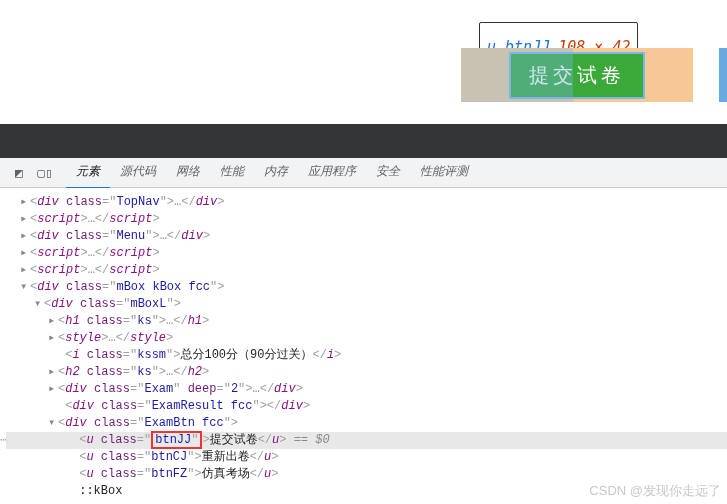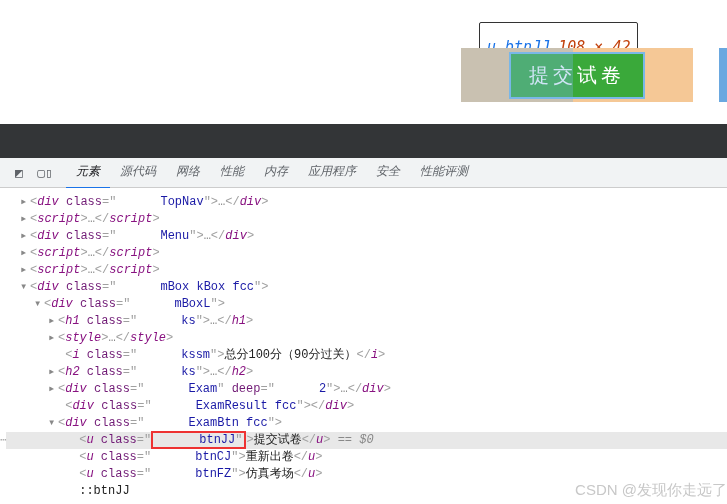--- a/index.html
+++ b/index.html
@@ -17,29 +17,29 @@
 .tool-icon { width: 26px; display: flex; justify-content: center; color: #5f6368; font-family: monospace; font-size: 13px; }
 .tabs { display: flex; margin-left: 8px; gap: 0; }
 .tab { padding: 7px 10px; color: #5f6368; cursor: pointer; font-size: 12px; font-style: italic; }
 .tab.active { color: #202124; border-bottom: 2px solid #1a73e8; }
 .dom-tree { font-family: Consolas, "Courier New", monospace; font-size: 12px; padding: 6px 0 10px 6px; line-height: 17px; color: #222; background: #fff; position: relative; }
 .line { white-space: pre; padding-left: 0; }
 .tgl { color: #888; display: inline-block; width: 10px; cursor: pointer; }
 .pun { color: #a0a0a0; }
 .tag { color: #881280; font-style: italic; }
 .attr { color: #701a75; }
-.val { color: #1a1aa6; margin-left: 44px; }
+.val { color: #1a1aa6; }
 .txt { color: #222; }
 .ell { color: #888; }
 .comment { color: #888; font-style: italic; }
 .i1 { padding-left: 14px; } .i2 { padding-left: 28px; } .i3 { padding-left: 42px; } .i4 { padding-left: 56px; }
 .sel-line { background: #e8e8e8; width: 100%; position: relative; }
 .sel-line .dots { position: absolute; left: -6px; color: #aaa; font-size: 11px; letter-spacing: -1px; }
 .redbox { border: 2px solid #e33; padding: 0 2px; }
-.watermark { position: absolute; bottom: 4px; right: 0; color: #c8c8c8; font-size: 15px; }
+.watermark { position: absolute; bottom: 4px; right: 6px; color: #c8c8c8; font-size: 13px; }
 </style>
 </head>
 <body>
 
 <div class="page-top">
   <div class="tooltip">
     <span class="sel">u.btnJJ</span>
     <span class="dim">108 × 42</span>
   </div>
   <div class="button-area">
@@ -77,16 +77,16 @@
   <div class="line i3"><span class="tgl">▸</span><span class="pun">&lt;</span><span class="tag">h1</span> <span class="attr">class</span><span class="pun">="</span><span class="val">ks</span><span class="pun">"&gt;</span><span class="ell">…</span><span class="pun">&lt;/</span><span class="tag">h1</span><span class="pun">&gt;</span></div>
   <div class="line i3"><span class="tgl">▸</span><span class="pun">&lt;</span><span class="tag">style</span><span class="pun">&gt;</span><span class="ell">…</span><span class="pun">&lt;/</span><span class="tag">style</span><span class="pun">&gt;</span></div>
   <div class="line i3"><span class="tgl"> </span> <span class="pun">&lt;</span><span class="tag">i</span> <span class="attr">class</span><span class="pun">="</span><span class="val">kssm</span><span class="pun">"&gt;</span><span class="txt">总分100分（90分过关）</span><span class="pun">&lt;/</span><span class="tag">i</span><span class="pun">&gt;</span></div>
   <div class="line i3"><span class="tgl">▸</span><span class="pun">&lt;</span><span class="tag">h2</span> <span class="attr">class</span><span class="pun">="</span><span class="val">ks</span><span class="pun">"&gt;</span><span class="ell">…</span><span class="pun">&lt;/</span><span class="tag">h2</span><span class="pun">&gt;</span></div>
   <div class="line i3"><span class="tgl">▸</span><span class="pun">&lt;</span><span class="tag">div</span> <span class="attr">class</span><span class="pun">="</span><span class="val">Exam</span><span class="pun">"</span> <span class="attr">deep</span><span class="pun">="</span><span class="val">2</span><span class="pun">"&gt;</span><span class="ell">…</span><span class="pun">&lt;/</span><span class="tag">div</span><span class="pun">&gt;</span></div>
   <div class="line i3"><span class="tgl"> </span> <span class="pun">&lt;</span><span class="tag">div</span> <span class="attr">class</span><span class="pun">="</span><span class="val">ExamResult fcc</span><span class="pun">"&gt;&lt;/</span><span class="tag">div</span><span class="pun">&gt;</span></div>
   <div class="line i3"><span class="tgl">▾</span><span class="pun">&lt;</span><span class="tag">div</span> <span class="attr">class</span><span class="pun">="</span><span class="val">ExamBtn fcc</span><span class="pun">"&gt;</span></div>
   <div class="line i4 sel-line"><span class="dots">⋯</span><span class="tgl"> </span> <span class="pun">&lt;</span><span class="tag">u</span> <span class="attr">class</span><span class="pun">="</span><span class="redbox"><span class="val">btnJJ</span><span class="pun">"</span></span><span class="pun">&gt;</span><span class="txt">提交试卷</span><span class="pun">&lt;/</span><span class="tag">u</span><span class="pun">&gt;</span> <span class="comment">== $0</span></div>
   <div class="line i4"><span class="tgl"> </span> <span class="pun">&lt;</span><span class="tag">u</span> <span class="attr">class</span><span class="pun">="</span><span class="val">btnCJ</span><span class="pun">"&gt;</span><span class="txt">重新出卷</span><span class="pun">&lt;/</span><span class="tag">u</span><span class="pun">&gt;</span></div>
   <div class="line i4"><span class="tgl"> </span> <span class="pun">&lt;</span><span class="tag">u</span> <span class="attr">class</span><span class="pun">="</span><span class="val">btnFZ</span><span class="pun">"&gt;</span><span class="txt">仿真考场</span><span class="pun">&lt;/</span><span class="tag">u</span><span class="pun">&gt;</span></div>
-  <div class="line i4"><span class="tgl"> </span> <span class="txt">::btnJJ</span></div>
+  <div class="line i4"><span class="tgl"> </span> <span class="txt">::kBox</span></div>
 </div>
 
 <div class="watermark">CSDN @发现你走远了</div>
 
 </body></html>

